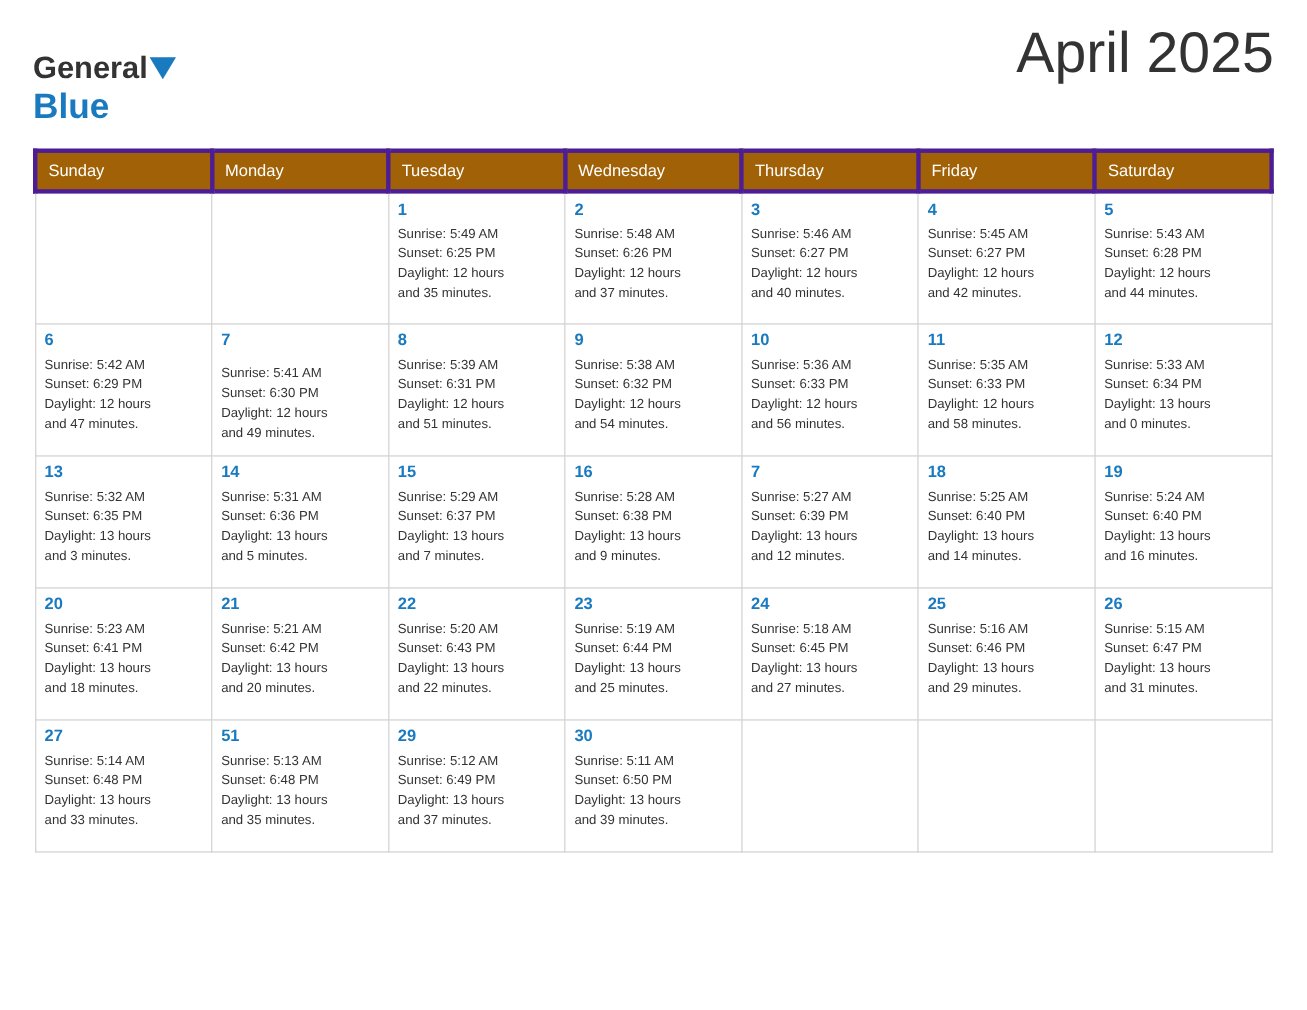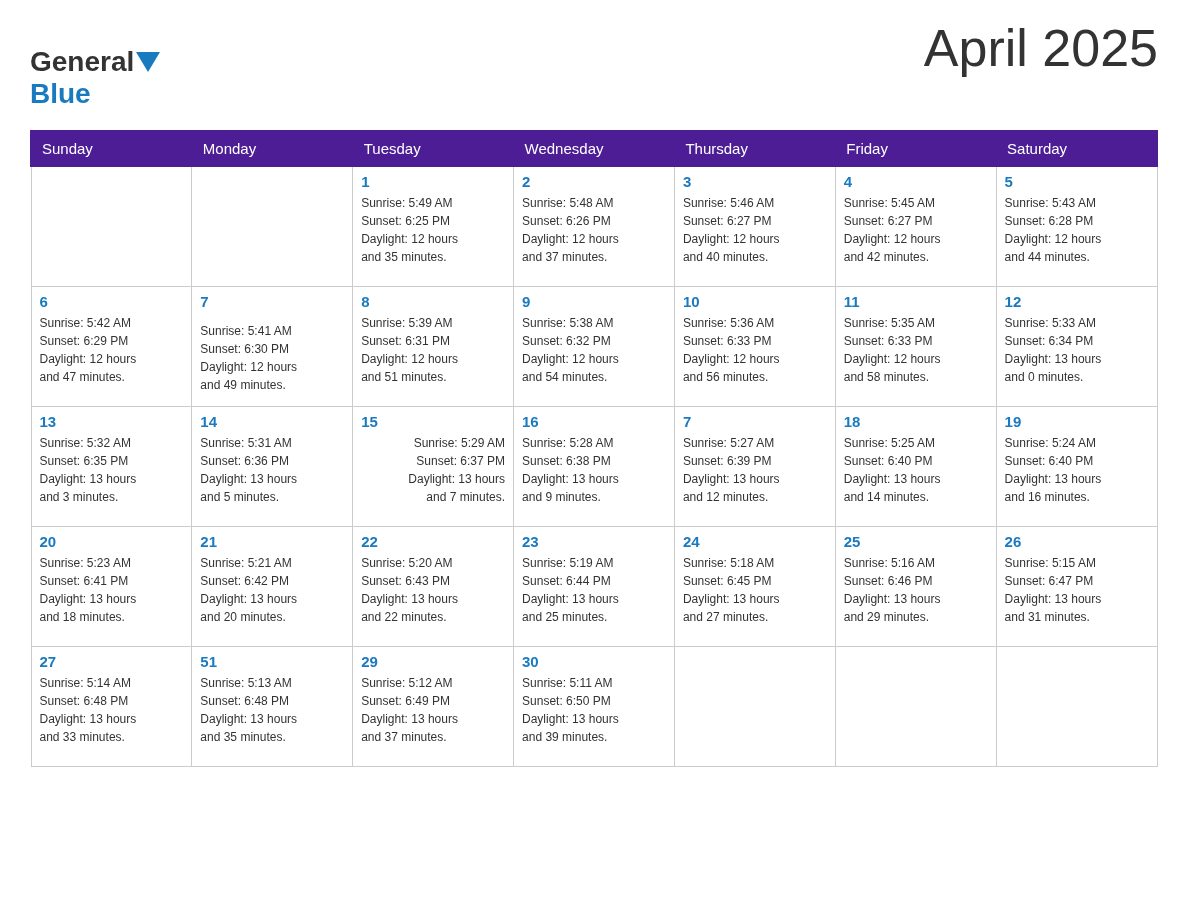--- a/index.html
+++ b/index.html
@@ -36,21 +36,21 @@
       height: 0;
       border-left: 12px solid transparent;
       border-right: 12px solid transparent;
       border-top: 20px solid #1a7abf;
       display: inline-block;
       margin: 0 2px;
       vertical-align: middle;
     }
     .logo-blue {
       color: #1a7abf;
-      font-size: 28px;
+      font-size: 32px;
       font-weight: bold;
     }
     .title-section {
       text-align: left;
     }
     .month-title {
       font-size: 52px;
       font-weight: normal;
       color: #333;
       line-height: 1.1;
@@ -59,27 +59,27 @@
       font-size: 22px;
       color: #555;
       margin-top: 4px;
     }
     .calendar {
       width: 100%;
       border-collapse: collapse;
       border: 1px solid #aaa;
     }
     .calendar th {
-      background: #4c1d95;
+      background: #a16207;
       color: #fff;
       padding: 8px 10px;
       text-align: left;
       font-size: 15px;
       font-weight: normal;
-      border: 2px solid #4c1d95;
+      border: 4px solid #4c1d95;
     }
     .calendar td {
       vertical-align: top;
       padding: 6px 8px;
       border: 1px solid #ccc;
       width: 14.28%;
       min-height: 100px;
       height: 120px;
     }
     .day-number {
@@ -229,21 +229,21 @@
         </td>
         <td>
           <div class="day-number">14</div>
           <div class="day-info" style="white-space: pre-line;">Sunrise: 5:31 AM
 Sunset: 6:36 PM
 Daylight: 13 hours
 and 5 minutes.</div>
         </td>
         <td>
           <div class="day-number">15</div>
-          <div class="day-info" style="white-space: pre-line; text-align: right;">Sunrise: 5:29 AM
+          <div class="day-info" style="white-space: pre-line;">Sunrise: 5:29 AM
 Sunset: 6:37 PM
 Daylight: 13 hours
 and 7 minutes.</div>
         </td>
         <td>
           <div class="day-number">16</div>
           <div class="day-info" style="white-space: pre-line;">Sunrise: 5:28 AM
 Sunset: 6:38 PM
 Daylight: 13 hours
 and 9 minutes.</div>

